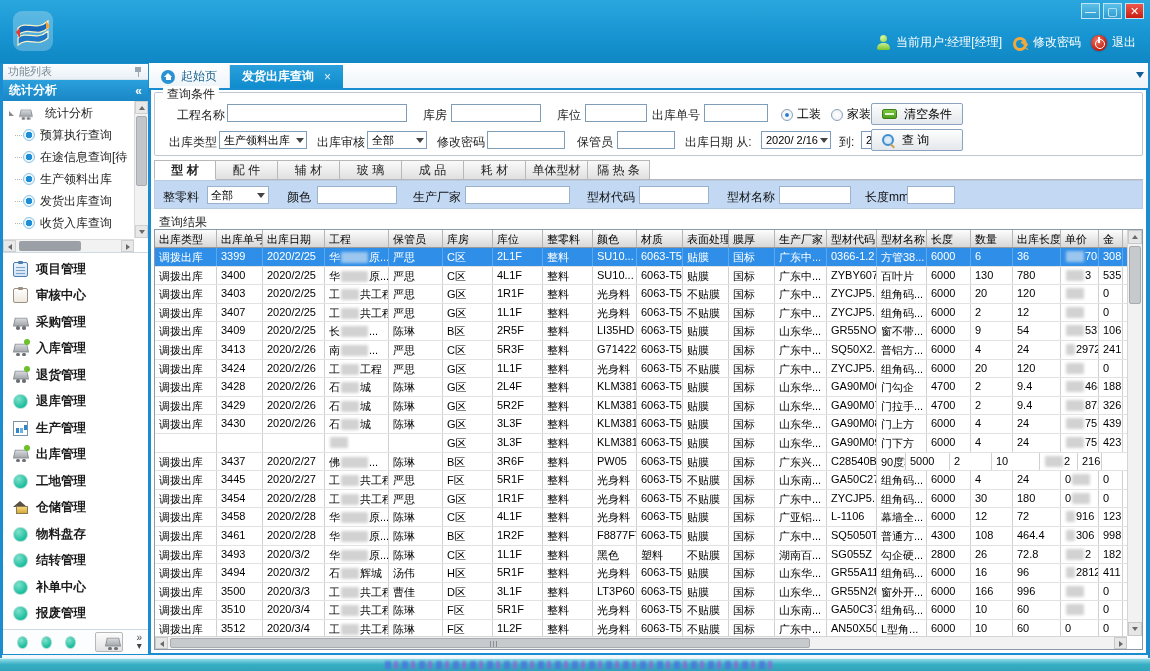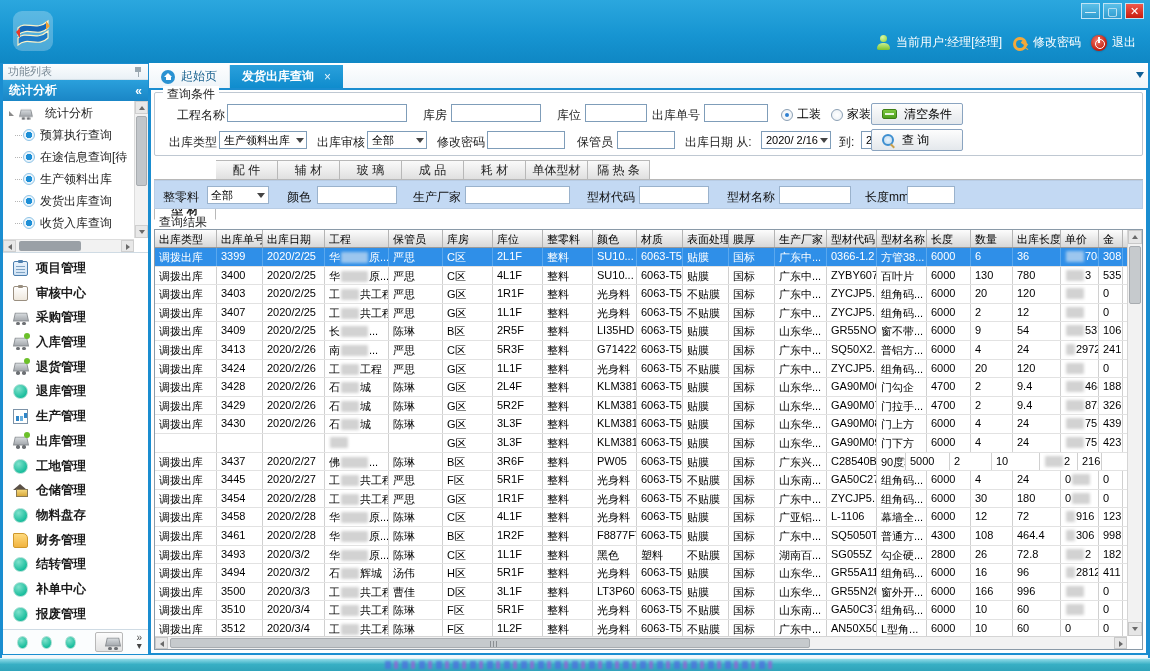--- a/index.html
+++ b/index.html
@@ -149,21 +149,21 @@
   .ic-clear::before { content:""; position:absolute; left:2px; top:3px; right:2px; height:2px; background:#e8f6dc; }
   .ic-mag { width:13px; height:13px; position:relative; }
   .ic-mag::before { content:""; position:absolute; left:0; top:0; width:8px; height:8px; border-radius:50%; border:2px solid #3e8fd0; background:radial-gradient(#eaf4fc,#bcd8ee); }
   .ic-mag::after { content:""; position:absolute; right:0; bottom:0; width:5px; height:2px; background:#caa04a; transform:rotate(45deg); }
 
   
   .mat-tabs { position:absolute; left:3px; right:3px; top:70px; height:20px; display:flex; border-bottom:1px solid #b8b8b8; }
   .mtab { width:62px; height:20px; font-size:12px; text-align:center; line-height:19px; cursor:pointer;
     background:linear-gradient(#fafafa,#e0e0e0); border:1px solid #b8b8b8; border-left:none; color:#222;
     white-space:nowrap; overflow:hidden; }
-  .mtab:first-child { border-left:1px solid #b8b8b8;margin-top:40px; }
+  .mtab:first-child { border-left:1px solid #b8b8b8; }
   .mtab.active { background:#fff; border-bottom:1px solid #fff; font-weight:bold; }
   .mat-filter { position:absolute; left:3px; right:3px; top:90px; height:29px; background:#c3d9f3; border:1px solid #b8cce4; }
   .flabel { position:absolute; top:8px; font-size:12px; color:#111; }
   .finput { position:absolute; top:5px; height:18px; border:1px solid #9ab2cc; background:#fff; font-size:11px; }
   .fselect { position:absolute; top:5px; height:18px; border:1px solid #9ab2cc; background:#fff; font-size:11px;
     display:flex; align-items:center; justify-content:space-between; padding:0 3px; cursor:pointer; }
 
   
   .results-label { position:absolute; left:8px; top:124px; font-size:12px; color:#222; }
   .table-wrap { position:absolute; left:3px; right:3px; top:139px; bottom:3px; border:1px solid #8a9aa8; overflow:hidden; background:#fff; }
@@ -330,24 +330,20 @@
         </div>
         <div class="menu-item">
           <span class="mi mi-home"></span>
           <span>仓储管理</span>
         </div>
         <div class="menu-item">
           <span class="mi mi-dot"></span>
           <span>物料盘存</span>
         </div>
         <div class="menu-item">
-          <span class="mi mi-folder"></span>
-          <span>财务管理</span>
-        </div>
-        <div class="menu-item">
           <span class="mi mi-dot"></span>
           <span>结转管理</span>
         </div>
         <div class="menu-item">
           <span class="mi mi-dot"></span>
           <span>补单中心</span>
         </div>
         <div class="menu-item">
           <span class="mi mi-dot"></span>
           <span>报废管理</span>

